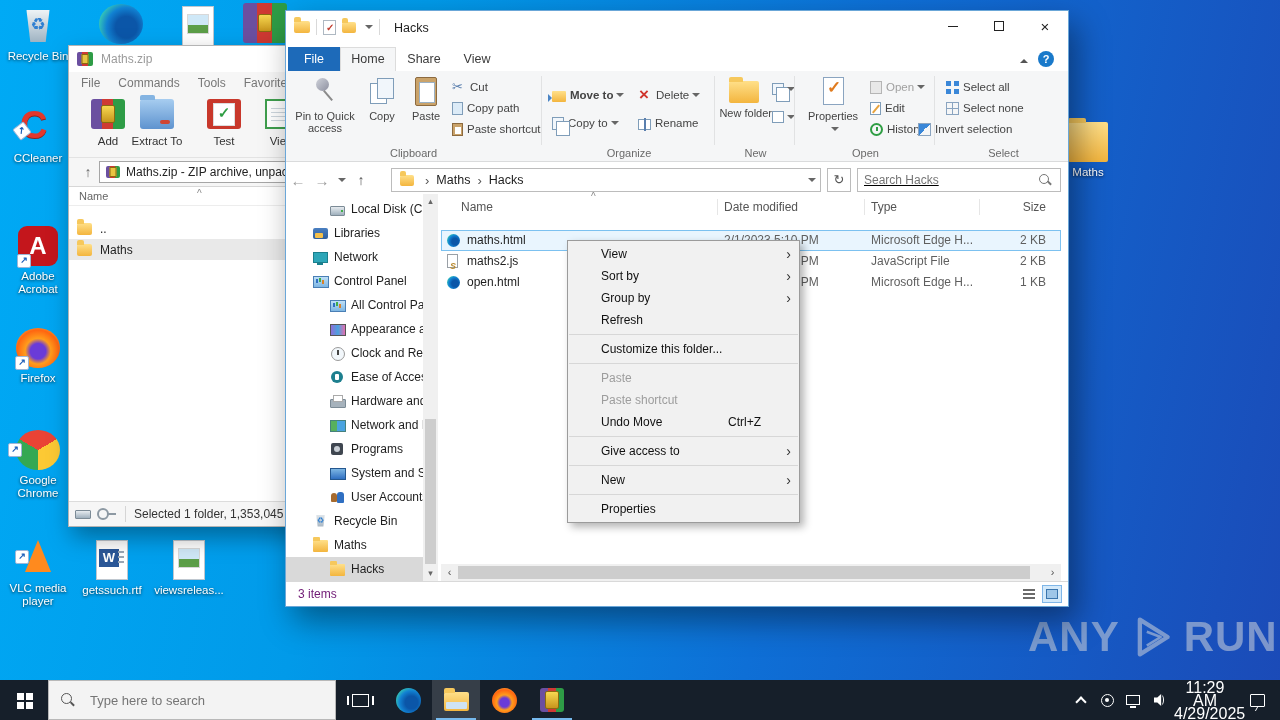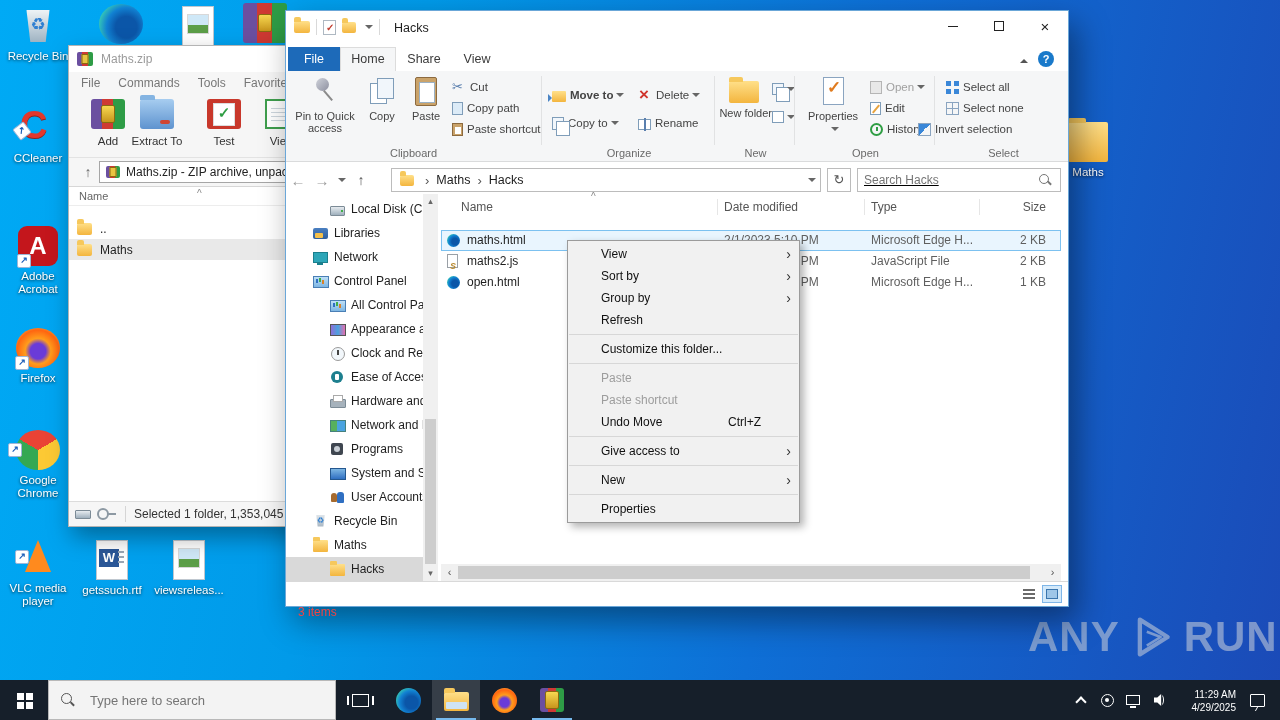--- a/index.html
+++ b/index.html
@@ -257,21 +257,21 @@
   .fdate{left:283px;color:#5f5f5f;}
   .ftype{left:430px;color:#5f5f5f;}
   .fsize{left:540px;width:65px;text-align:right;color:#5f5f5f;}
 
   .ex-hscroll{position:absolute;left:155px;width:620px;bottom:25px;height:17px;background:#f0f0f0;}
   .hs-arr{position:absolute;top:0;width:17px;height:17px;text-align:center;font-size:11px;color:#555;line-height:16px;}
   .hs-l{left:0;} .hs-r{right:0;}
   .hs-thumb{position:absolute;left:17px;top:2px;height:13px;width:572px;background:#cdcdcd;}
 
   .ex-status{position:absolute;left:0;right:0;bottom:0;height:25px;border-top:1px solid #d9d9d9;background:#fff;}
-  .ex-status .st-txt{position:absolute;left:12px;top:23px;font-size:12px;color:#ef4444;}
+  .ex-status .st-txt{position:absolute;left:12px;top:5px;font-size:12px;color:#701a75;}
   .view-toggles{position:absolute;right:6px;top:3px;display:flex;gap:3px;}
   .vt{width:20px;height:18px;border:1px solid transparent;display:flex;align-items:center;justify-content:center;}
   .vt-details-ic{width:12px;height:10px;background:repeating-linear-gradient(#6b6b6b 0 2px, transparent 2px 4px);}
   .vt.active{border-color:#7fb6e8;background:#d3e9fa;}
   .vt-thumb-ic{width:12px;height:10px;border:1px solid #3a75ad;background:#9ec6e8;}
 
   
   .ctxmenu{position:absolute;left:567px;top:240px;width:233px;background:#f1f1f1;border:1px solid #9b9b9b;
     box-shadow:4px 4px 8px rgba(0,0,0,.3);padding:2px 0;z-index:4;}
   .cmi{display:flex;align-items:center;height:22px;padding:0 8px 0 33px;font-size:12px;color:#111;}
@@ -306,21 +306,21 @@
   .a-winrar{width:24px;height:24px;}
   .tray{margin-left:auto;display:flex;align-items:center;gap:4px;padding-right:6px;}
   .tr{position:relative;width:22px;height:40px;display:flex;align-items:center;justify-content:center;}
   .tr-chevron{width:8px;height:8px;border-left:2px solid #fff;border-top:2px solid #fff;transform:rotate(45deg);margin-top:3px;}
   .tr-circle{width:13px;height:13px;border:1.5px solid #fff;border-radius:50%;position:relative;}
   .tr-circle::after{content:"";position:absolute;left:3px;top:3px;width:4px;height:4px;border-radius:50%;background:#fff;}
   .tr-net{width:14px;height:10px;border:1.5px solid #fff;position:relative;}
   .tr-net::after{content:"";position:absolute;left:3px;bottom:-4px;width:6px;height:2px;background:#fff;}
   .tr-vol{width:11px;height:14px;background:#fff;clip-path:polygon(0 33%,30% 33%,65% 8%,65% 92%,30% 67%,0 67%);position:relative;}
   .tr-vol2{width:7px;height:12px;border:1.5px solid transparent;border-right-color:#fff;border-radius:50%;margin-left:-8px;}
-  .clock{width:62px;text-align:right;color:#fff;font-size:10px;line-height:13px;padding-top:1px;}
+  .clock{width:62px;text-align:center;color:#fff;font-size:16px;line-height:13px;padding-top:1px;}
   .tr-action{width:15px;height:13px;border:1.5px solid #fff;border-radius:1px;position:relative;}
   .tr-action::after{content:"";position:absolute;left:1px;bottom:-5px;width:4px;height:4px;background:var(--taskbar-bg,#161f2a);
     border-right:1.5px solid #fff;transform:skewX(-30deg);}
 </style>
 </head>
 <body>
 
 <div class="screen">
 
   <div class="desk-layer">

